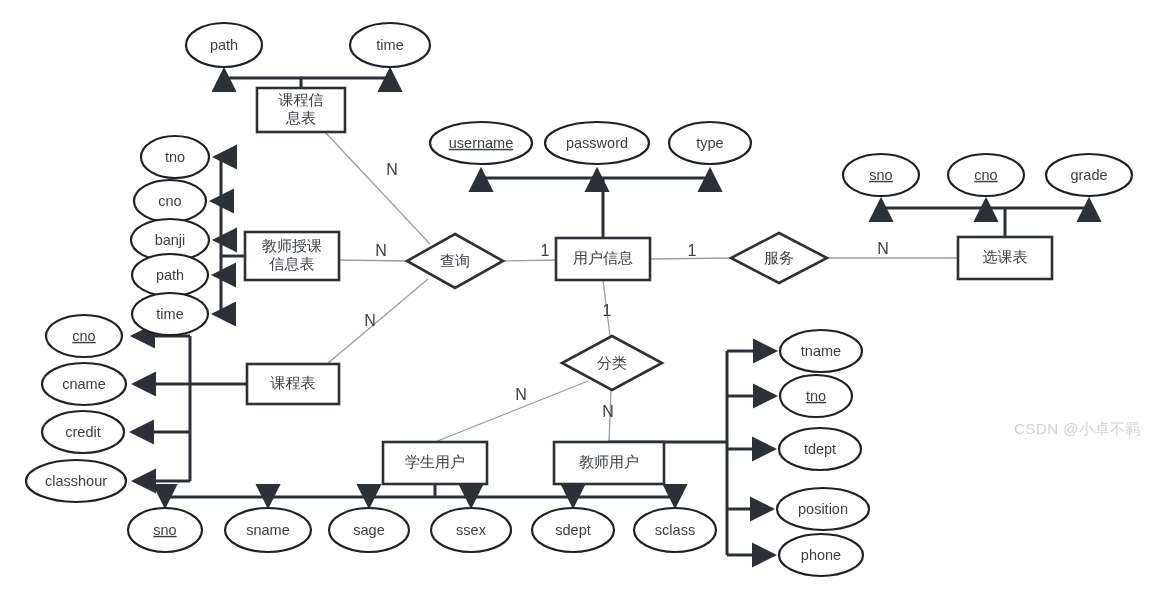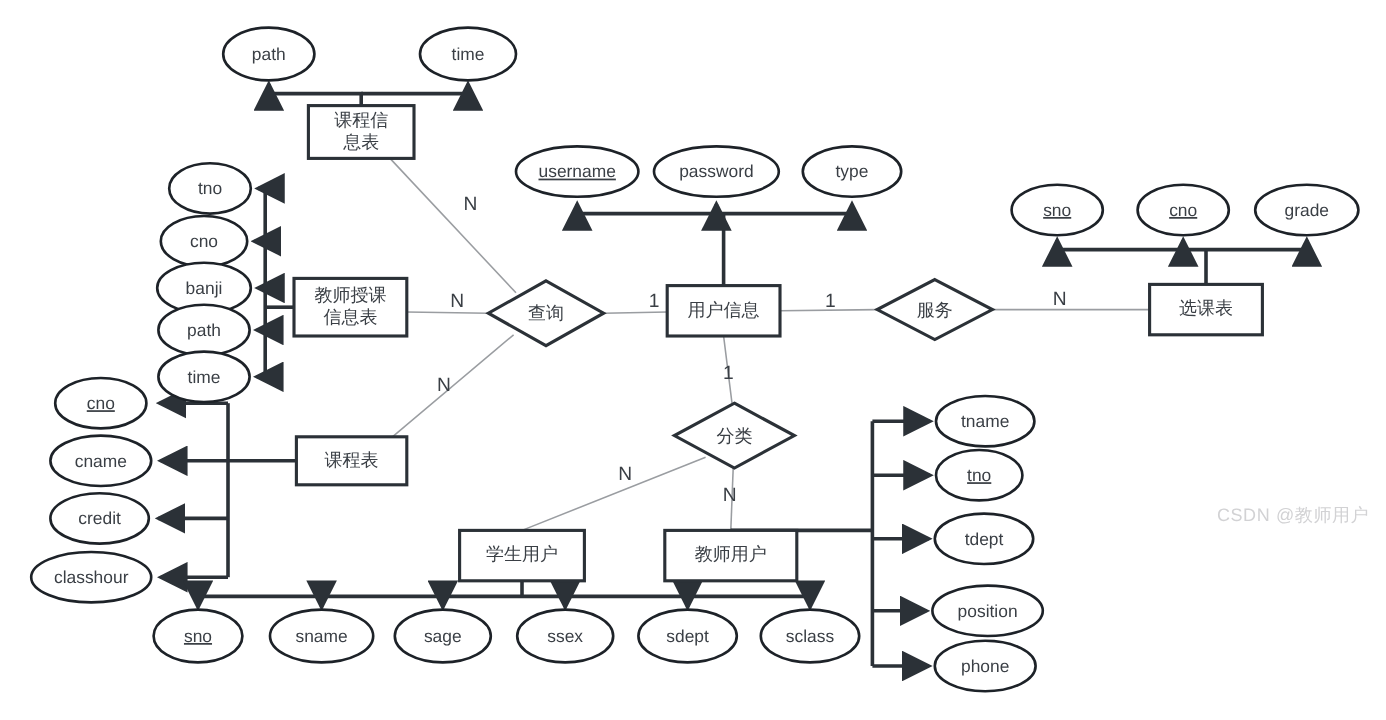--- a/index.html
+++ b/index.html
@@ -286,14 +286,14 @@
         <text x="370" y="322" class="card">N</text>
         <text x="545" y="252" class="card">1</text>
         <text x="692" y="252" class="card">1</text>
         <text x="883" y="250" class="card">N</text>
         <text x="607" y="312" class="card">1</text>
         <text x="521" y="396" class="card">N</text>
         <text x="608" y="413" class="card">N</text>
       </g>
   </svg>
 
-  <div class="watermark">CSDN @教师用户</div>
+  <div class="watermark">CSDN @小卓不羁</div>
 </div>
 
 </body></html>

